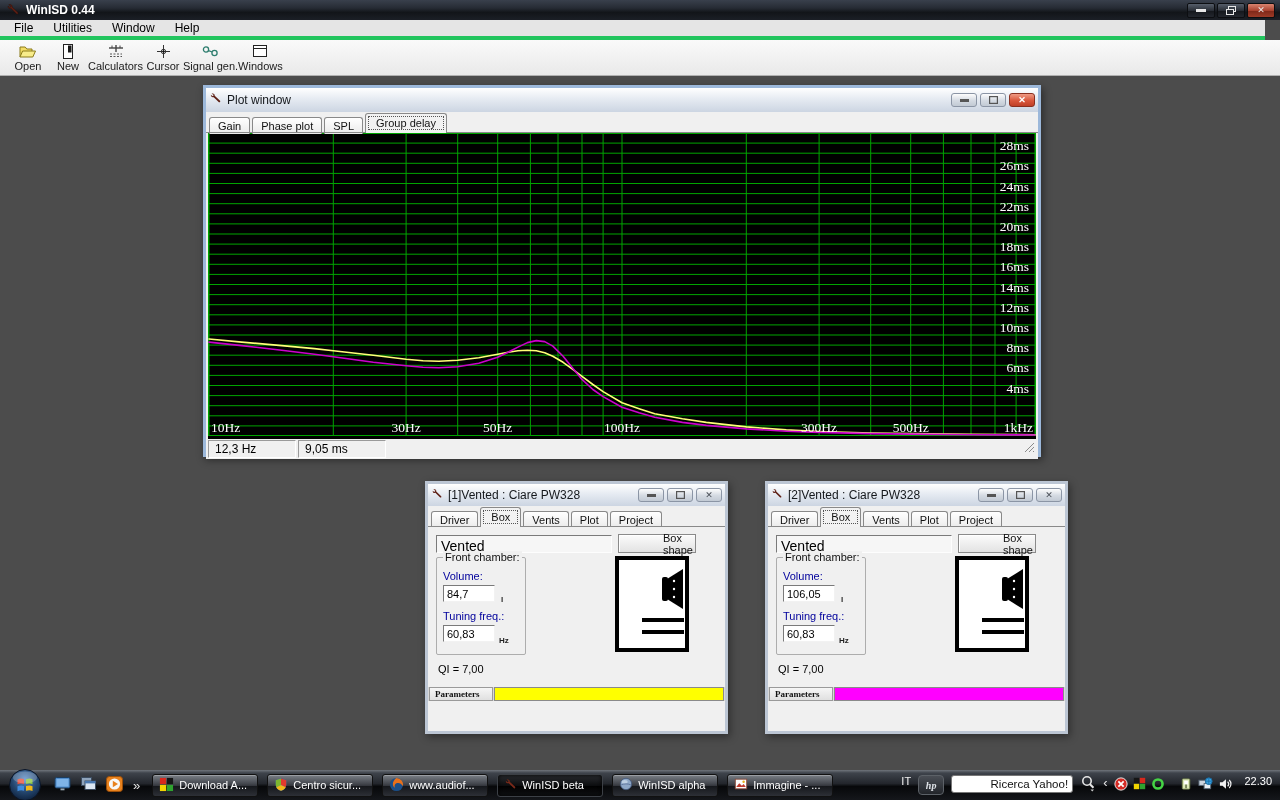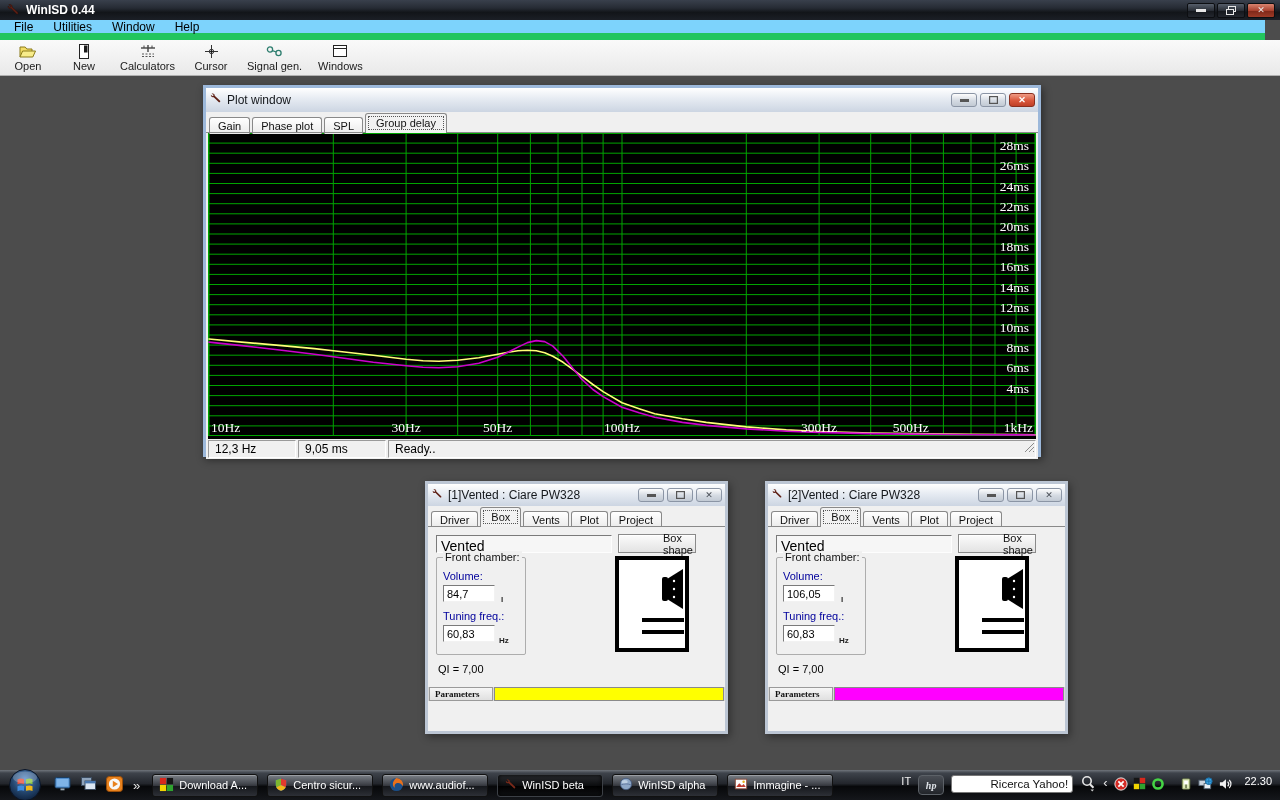--- a/index.html
+++ b/index.html
@@ -11,26 +11,26 @@
     background:linear-gradient(#39404c 0%, #262b34 40%, #121519 62%, #1b1f26 100%);
     display:flex; align-items:center; color:#fff; }
   .app-title { font-weight:bold; font-size:12px; margin-left:6px; flex:1; }
   .app-icon { margin-left:6px; display:flex; }
   .cap-btns { display:flex; gap:2px; margin-right:5px; }
   .cap-btn { width:28px; height:15px; border:1px solid #0c0e11; border-radius:2px;
     background:linear-gradient(#565e6a,#2a2f37 50%,#14171c 52%,#23272e);
     display:flex; align-items:center; justify-content:center; color:#e8e8e8; font-size:9px; line-height:1; }
   .cap-btn.red { background:linear-gradient(#d8836f,#aa4330 50%,#7e2718 52%,#9c3a27); }
 
-  .menubar { position:absolute; left:0; top:20px; right:15px; height:20px; background:#7dd3fc;
-    display:flex; align-items:center; padding-left:4px; border-bottom:7px solid #22c55e; }
+  .menubar { position:absolute; left:0; top:20px; right:15px; height:20px; background:#e5e5e5;
+    display:flex; align-items:center; padding-left:4px; border-bottom:4px solid #22c55e; }
   .menu-item { padding:3px 10px; }
   .toolbar { position:absolute; left:0; top:40px; right:0; height:36px;
     background:linear-gradient(#fafafa,#e9e9e9); border-bottom:1px solid #b0b0b0;
-    display:flex; align-items:center; padding-left:8px; gap:16px; }
+    display:flex; align-items:center; padding-left:8px; }
   .tool { display:flex; flex-direction:column; align-items:center; gap:1px; font-size:11px; color:#1a1a1a; min-width:40px; }
   .tool svg { display:block; }
 
   .mdi { position:absolute; left:0; top:77px; right:0; height:693px; background:#4c4c4c; }
 
   
   .win { position:absolute; background:#f0f0f0; }
   .plot-win { left:203px; top:85px; width:838px; height:372px; border:3px solid #9cb8da; box-shadow:2px 3px 8px rgba(0,0,0,.45); }
   .box-win { width:303px; height:253px; border:3px solid #bcc6d4; box-shadow:2px 3px 8px rgba(0,0,0,.4); }
   .win-titlebar { height:24px; background:linear-gradient(#ffffff,#e6ebf2 45%,#ccd5e2 100%);
@@ -303,21 +303,20 @@
         <text x="289.7" y="299" fill="#ffffff" font-size="13.5" font-family="Liberation Serif, serif" text-anchor="middle">50Hz</text>
         <text x="414.0" y="299" fill="#ffffff" font-size="13.5" font-family="Liberation Serif, serif" text-anchor="middle">100Hz</text>
         <text x="611.1" y="299" fill="#ffffff" font-size="13.5" font-family="Liberation Serif, serif" text-anchor="middle">300Hz</text>
         <text x="702.7" y="299" fill="#ffffff" font-size="13.5" font-family="Liberation Serif, serif" text-anchor="middle">500Hz</text>
         <text x="825.0" y="299" fill="#ffffff" font-size="13.5" font-family="Liberation Serif, serif" text-anchor="end">1kHz</text>
       </svg>
   </div>
   <div class="plot-statusbar">
     <span class="status-panel sp-freq">12,3 Hz</span>
     <span class="status-panel sp-delay">9,05 ms</span>
-    <span class="status-panel sp-msg">Ready..</span>
     <span class="grip"><svg width="11" height="11">
           <g stroke="#8a8a8a">
             <line x1="10" y1="1" x2="1" y2="10"></line>
             <line x1="10" y1="5" x2="5" y2="10"></line>
             <line x1="10" y1="9" x2="9" y2="10"></line>
           </g>
         </svg></span>
   </div>
 </div>
 

